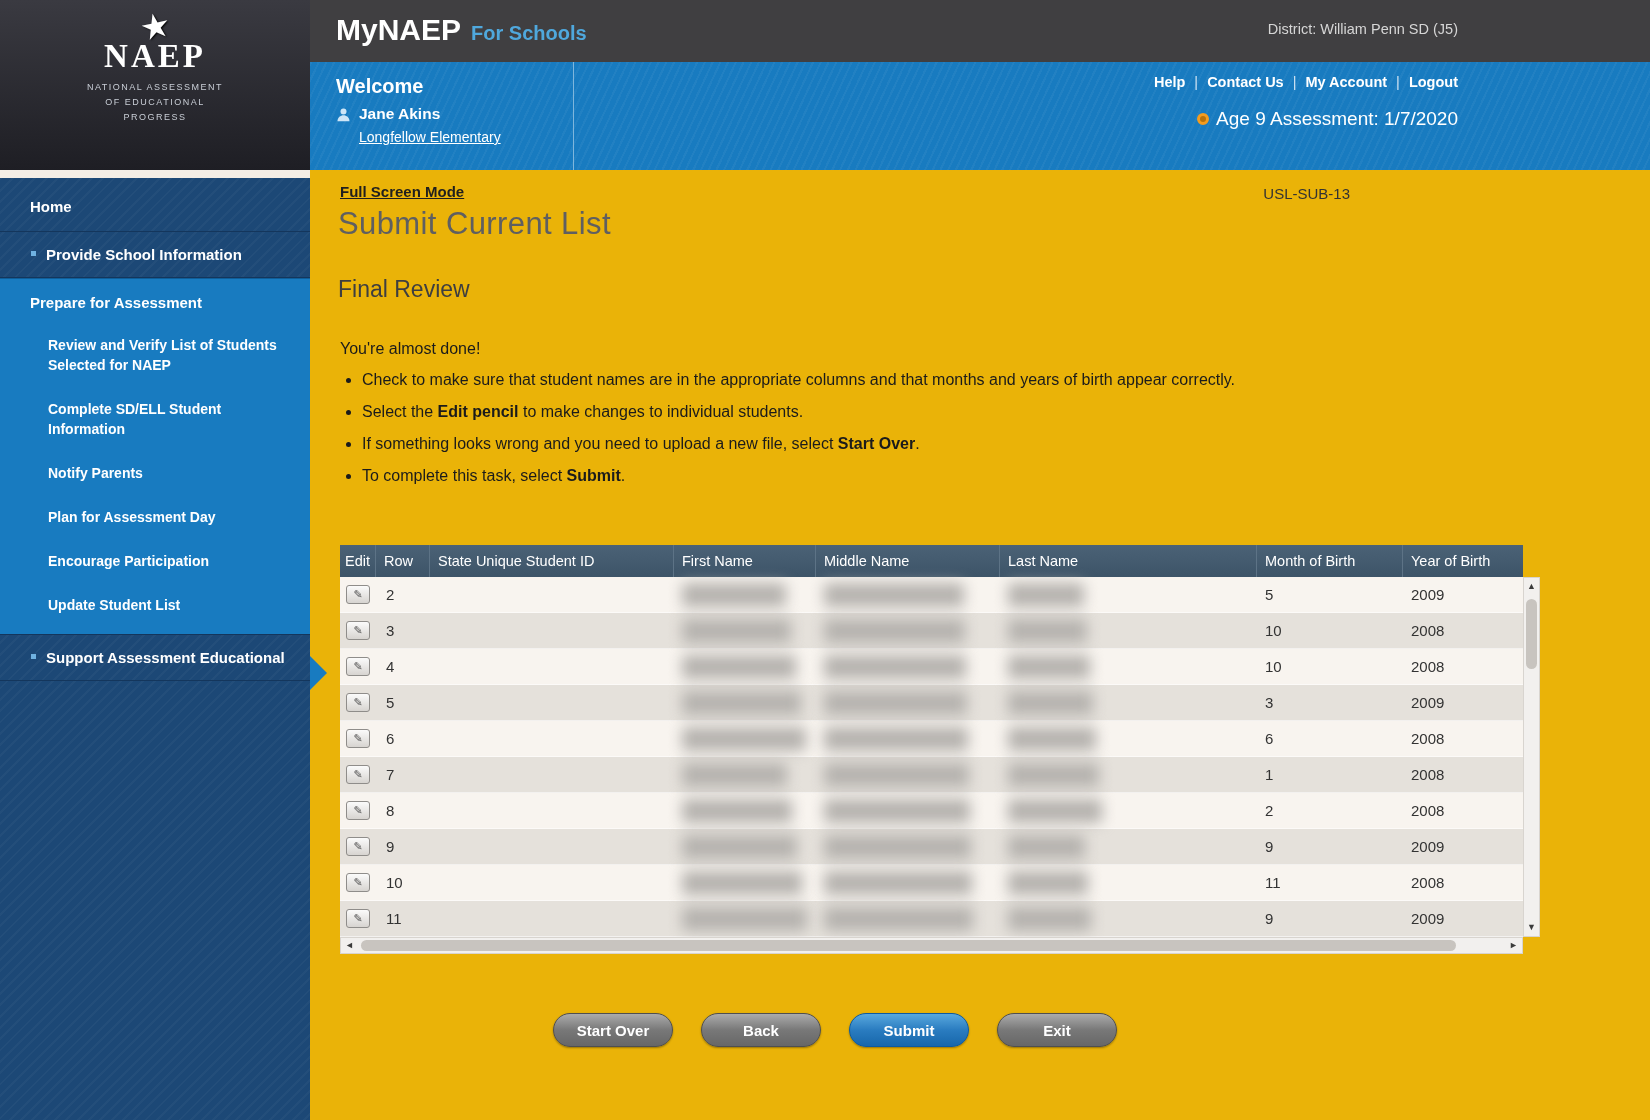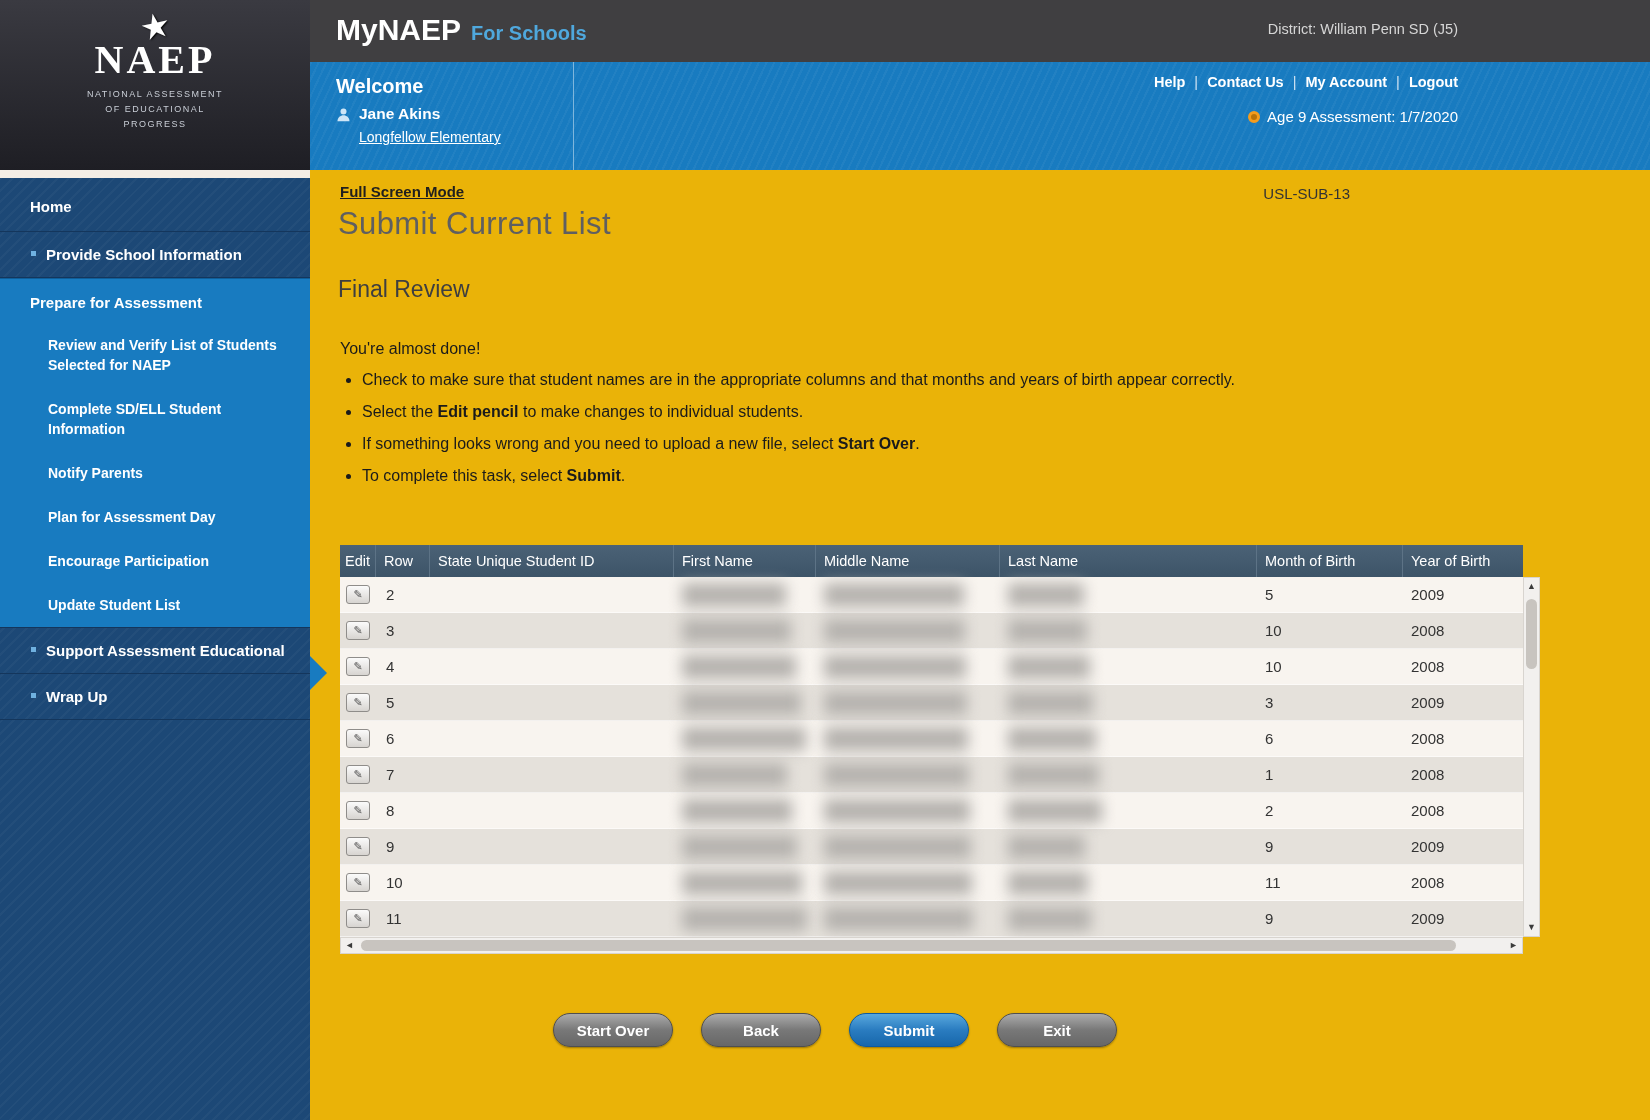--- a/index.html
+++ b/index.html
@@ -16,38 +16,38 @@
   .blue-bar { position:absolute; left:310px; top:62px; width:1340px; height:108px; background:#187bc0;
       background-image:repeating-linear-gradient(115deg, rgba(255,255,255,0.045) 0 2px, rgba(255,255,255,0) 2px 7px); }
   .welcome-box { position:absolute; left:0; top:0; width:264px; height:108px; border-right:1px solid #7fb6dc; padding:13px 0 0 26px; }
   .welcome-title { font-size:20px; font-weight:bold; color:#fff; }
   .user-row { margin-top:7px; display:flex; align-items:center; gap:8px; }
   .user-name { font-size:15.5px; font-weight:bold; color:#fff; }
   .school-link { display:inline-block; margin-top:6px; margin-left:23px; font-size:14px; color:#fff; text-decoration:underline; cursor:pointer; }
   .top-nav { position:absolute; right:192px; top:12px; font-size:14.5px; font-weight:bold; color:#fff; }
   .top-nav .pipe { margin:0 9px; color:#cfe2f2; font-weight:normal; }
   .nav-link { color:#fff; cursor:pointer; }
-  .assessment-row { position:absolute; right:192px; top:46px; font-size:15px; color:#fff; display:flex; align-items:center; gap:7px; }
+  .assessment-row { position:absolute; right:192px; top:46px; font-size:19px; color:#fff; display:flex; align-items:center; gap:7px; }
   .ring { width:12px; height:12px; border-radius:50%; border:3px solid #f49c1e; background:#b97209; display:inline-block; }
 
   
   .logo-block { position:absolute; left:0; top:0; width:310px; height:170px; z-index:3; text-align:center; color:#fff;
       background:linear-gradient(180deg,#3a3a41,#1e1e24); }
   .logo-star { font-size:34px; line-height:1; display:inline-block; transform:rotate(-12deg); margin-top:9px; color:#fff; text-shadow:1px 1px 2px #000; }
-  .logo-name { font-family:"Liberation Serif", serif; font-size:40px; font-weight:bold; letter-spacing:3px; line-height:1; margin-top:-3px; }
+  .logo-name { font-family:"Liberation Serif", serif; font-size:33px; font-weight:bold; letter-spacing:3px; line-height:1; margin-top:-3px; }
   .logo-sub { margin-top:7px; font-size:9px; letter-spacing:1.5px; color:#c9ced6; line-height:1.65; text-transform:uppercase; }
 
   
   .sidebar { position:absolute; left:0; top:178px; width:310px; height:967px; background:#1c4876;
       background-image:repeating-linear-gradient(135deg, rgba(255,255,255,0.03) 0 2px, rgba(255,255,255,0) 2px 8px); }
   .side-item { color:#fff; font-weight:bold; border-bottom:1px solid #14365c; cursor:pointer; }
   .side-home { padding:20px 14px 16px 30px; font-size:15px; }
   .side-bullet-item { padding:14px 14px 14px 46px; font-size:15px; position:relative; }
   .sq { position:absolute; left:31px; top:19px; width:5px; height:5px; background:#6fb1e0; }
-  .side-section { background:#187bc0; border-top:1px solid #0f5e99; border-bottom:1px solid #14365c; }
+  .side-section { background:#187bc0; border-top:1px solid #0f5e99; border-bottom:1px solid #14365c; padding-bottom:7px; }
   .side-section-header { padding:15px 14px 12px 30px; font-size:15px; font-weight:bold; color:#fff; cursor:pointer; }
   .side-sub { padding:12px 14px 12px 48px; font-size:14px; font-weight:bold; color:#fff; line-height:20px; cursor:pointer; }
   .active-arrow { position:absolute; left:310px; top:656px; width:0; height:0; z-index:2;
       border-top:17px solid transparent; border-bottom:17px solid transparent; border-left:17px solid #187bc0; }
 
   
   .content { position:absolute; left:310px; top:170px; width:1340px; height:950px; background:#eab308; }
   .fullscreen-link { position:absolute; left:30px; top:13px; font-size:15px; font-weight:bold; color:#1f1f1f; text-decoration:underline; cursor:pointer; }
   .page-code { position:absolute; right:300px; top:15px; font-size:15px; color:#333; }
   .page-title { position:absolute; left:28px; top:36px; font-size:31px; color:#5f5f61; letter-spacing:0.4px; }
@@ -140,23 +140,20 @@
         <div class="side-sub">Complete SD/ELL Student Information</div>
         <div class="side-sub">Notify Parents</div>
         <div class="side-sub">Plan for Assessment Day</div>
         <div class="side-sub">Encourage Participation</div>
         <div class="side-sub">Update Student List</div>
       </div>
   </div>
   <div class="side-item side-bullet-item">
     <span class="sq"></span><span>Support Assessment Educational</span>
   </div>
-  <div class="side-item side-bullet-item">
-    <span class="sq"></span><span>Wrap Up</span>
-  </div>
 </div>
 <div class="active-arrow"></div>
 
 <div class="content">
   <span class="fullscreen-link">Full Screen Mode</span>
   <span class="page-code">USL-SUB-13</span>
   <div class="page-title">Submit Current List</div>
   <div class="section-title">Final Review</div>
   <div class="intro">You're almost done!</div>
   <ul class="instructions">

